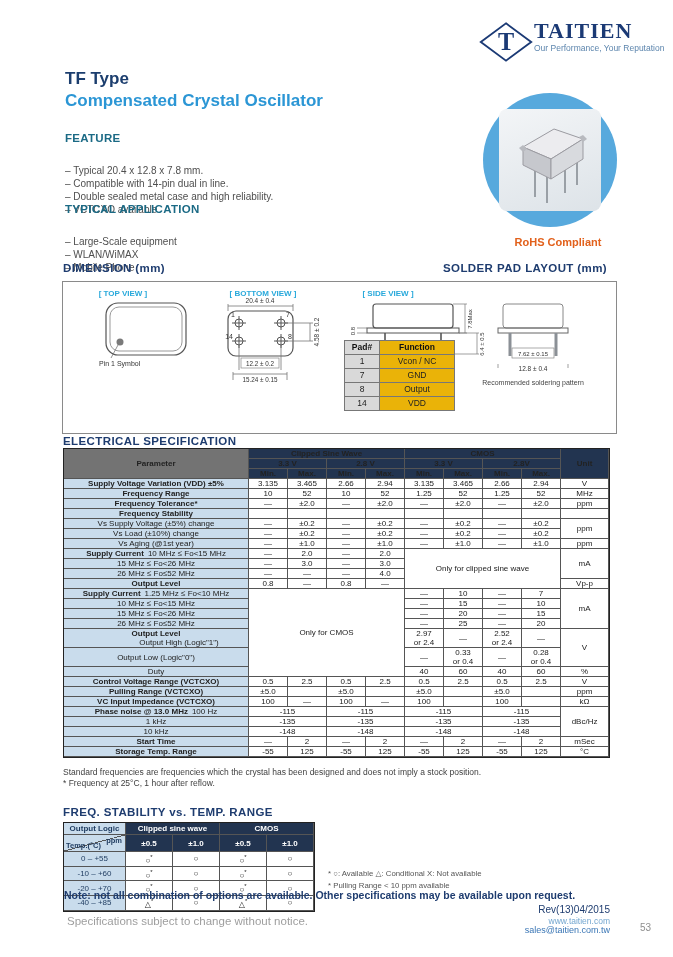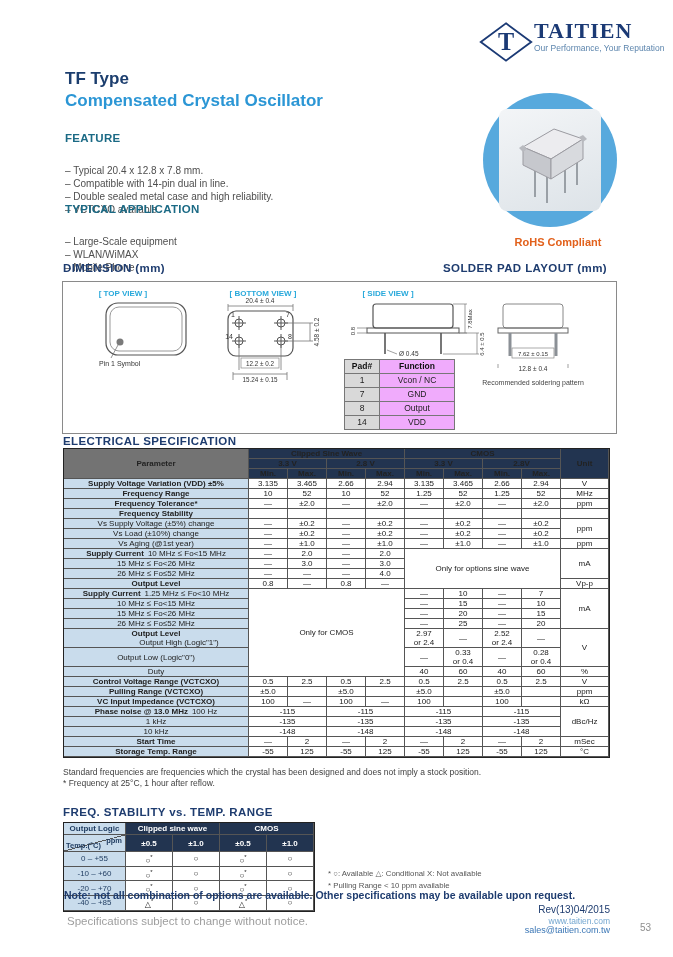--- a/index.html
+++ b/index.html
@@ -29,25 +29,25 @@
   .prod-inner{position:absolute;left:16px;top:16px;width:102px;height:102px;border-radius:8px;
               background:linear-gradient(160deg,#f3f5f7 0%,#dde3e8 100%);overflow:hidden;}
   .rohs{position:absolute;left:483px;top:236px;width:150px;text-align:center;
         font-size:11px;font-weight:bold;color:#e2611c;}
 
   
   .sec-navy{position:absolute;font-size:11.5px;font-weight:bold;color:#1e3c6f;letter-spacing:.4px;}
 
   
   .dimbox{position:absolute;left:62px;top:281px;width:553px;height:151px;border:1px solid #8a8a8a;background:#fff;}
-  .padtbl{position:absolute;left:281px;top:77px;border-collapse:collapse;font-size:8.5px;}
+  .padtbl{position:absolute;left:281px;top:58px;border-collapse:collapse;font-size:8.5px;}
   .padtbl th,.padtbl td{border:1px solid #777;text-align:center;padding:0;height:13px;line-height:13px;}
   .padtbl th{font-weight:bold;background:#eceff2;color:#111;}
   .padtbl .padc{width:34px;background:#d9d9d9;}
-  .padtbl .func{width:74px;background:#f0abfc;}
+  .padtbl .func{width:74px;background:#eab308;}
 
   
   .espec{position:absolute;left:63px;top:448px;width:547px;border-collapse:separate;border-spacing:0;
          table-layout:fixed;border:1px solid #222;}
   .espec th,.espec td{border-right:1px solid #555;border-bottom:1px solid #555;
          font-size:8px;line-height:9px;padding:0 2px;text-align:center;color:#222;
          overflow:hidden;vertical-align:middle;}
   .hp{background:#737373;color:#1d3a5f;font-weight:bold;font-size:9px;}
   .hg{background:#223450;color:#fff;font-weight:bold;font-size:8px;}
   .cp{background:#c9dcec;color:#1d3a5f;text-align:left;padding-left:4px;}
@@ -378,21 +378,21 @@
           <td class="cv"><span>—</span></td>
           <td class="cv"><span>±1.0</span></td>
           <td class="cu"><span>ppm</span></td>
         </tr>
         <tr>
           <td class="cp nb"><b>Supply Current</b><span style="margin-left: 4px;">10 MHz ≤ Fo&lt;15 MHz</span></td>
           <td class="cv"><span>—</span></td>
           <td class="cv"><span>2.0</span></td>
           <td class="cv"><span>—</span></td>
           <td class="cv"><span>2.0</span></td>
-          <td class="cn" colspan="4" rowspan="4"><span>Only for options sine wave</span></td>
+          <td class="cn" colspan="4" rowspan="4"><span>Only for clipped sine wave</span></td>
           <td class="cu" rowspan="3"><span>mA</span></td>
         </tr>
         <tr>
           <td class="cp ind2 nb"><span>15 MHz ≤ Fo&lt;26 MHz</span></td>
           <td class="cv"><span>—</span></td>
           <td class="cv"><span>3.0</span></td>
           <td class="cv"><span>—</span></td>
           <td class="cv"><span>3.0</span></td>
         </tr>
         <tr>

